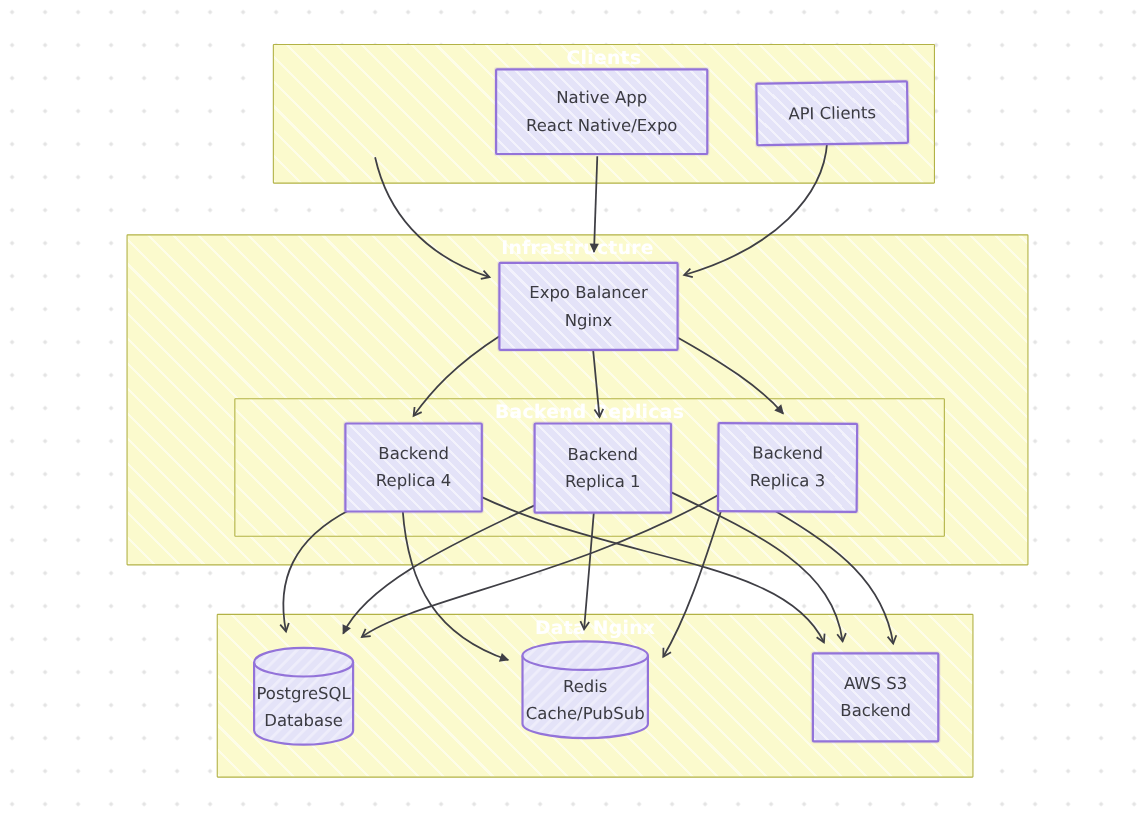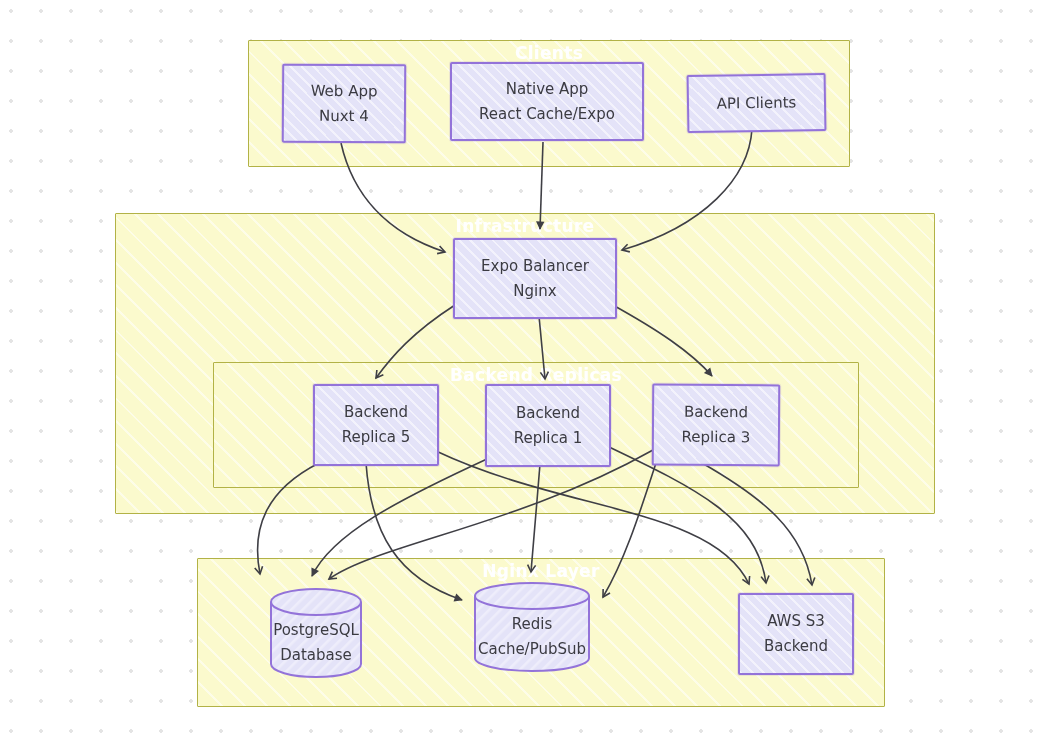--- a/index.html
+++ b/index.html
@@ -93,21 +93,21 @@
 
   <div class="container-box" style="left:115px;top:213px;width:818px;height:299px;">
     <div class="container-label">Infrastructure</div>
   </div>
 
   <div class="container-box inner-container" style="left:213px;top:362px;width:644px;height:124px;">
     <div class="container-label">Backend Replicas</div>
   </div>
 
   <div class="container-box" style="left:197px;top:558px;width:686px;height:147px;">
-    <div class="container-label">Nginx Layer</div>
+    <div class="container-label">Data Nginx</div>
   </div>
 
   <svg id="edges" width="1044" height="748" viewBox="0 0 1044 748">
     <defs>
       <marker id="vee" markerUnits="userSpaceOnUse" markerWidth="12" markerHeight="12" refX="8" refY="5" orient="auto">
         <path d="M1,1 L8,5 L1,9" fill="none" stroke="#3f3f45" stroke-width="1.6"></path>
       </marker>
       <marker id="tri" markerUnits="userSpaceOnUse" markerWidth="11" markerHeight="11" refX="8" refY="5" orient="auto">
         <path d="M0.5,0.8 L9,5 L0.5,9.2 Z" fill="#3f3f45" stroke="none"></path>
       </marker>
@@ -122,56 +122,52 @@
     <path class="edge" d="M487,459 C398,500 332,534 312,576" marker-end="url(#tri)"></path>
     <path class="edge" d="M653,450 C520,525 378,544 329,579" marker-end="url(#vee)"></path>
     <path class="edge" d="M366,463 C371,533 397,578 462,600" marker-end="url(#tri)"></path>
     <path class="edge" d="M540,464 C537,500 534,538 531,572" marker-end="url(#vee)"></path>
     <path class="edge" d="M656,463 C640,512 625,560 603,597" marker-end="url(#vee)"></path>
     <path class="edge" d="M436,451 C565,512 713,508 749,584" marker-end="url(#vee)"></path>
     <path class="edge" d="M607,446 C697,489 757,518 766,583" marker-end="url(#vee)"></path>
     <path class="edge" d="M702,463 C763,498 803,530 812,585" marker-end="url(#vee)"></path>
   </svg>
 
-  <div class="node tilt-b" style="left:282px;top:64px;width:120px;height:75px;">
-    <span>Web App</span>
-    <span>Nuxt 4</span>
-  </div>
 
   <div class="node" style="left:450px;top:62px;width:190px;height:75px;">
     <span>Native App</span>
-    <span>React Cache/Expo</span>
+    <span>React Native/Expo</span>
   </div>
 
   <div class="node tilt-a" style="left:687px;top:74px;width:135px;height:54px;">
     <span>API Clients</span>
 
   </div>
 
   <div class="node" style="left:453px;top:238px;width:160px;height:77px;">
     <span>Expo Balancer</span>
     <span>Nginx</span>
   </div>
 
   <div class="node" style="left:313px;top:384px;width:122px;height:78px;">
     <span>Backend</span>
-    <span>Replica 5</span>
+    <span>Replica 4</span>
   </div>
 
   <div class="node" style="left:485px;top:384px;width:122px;height:79px;">
     <span>Backend</span>
     <span>Replica 1</span>
   </div>
 
   <div class="node tilt-b" style="left:652px;top:384px;width:124px;height:78px;">
     <span>Backend</span>
     <span>Replica 3</span>
   </div>
 
-  <div class="cylinder" style="left:228px;top:586px;width:96px;height:94px;margin-left:40px;">
+  <div class="cylinder" style="left:228px;top:586px;width:96px;height:94px;">
     <svg width="96" height="94" viewBox="0 0 96 94">
       <defs>
         <pattern id="hatchLav1" width="8" height="8" patternUnits="userSpaceOnUse" patternTransform="rotate(45)">
           <rect width="8" height="8" fill="#e4e3f8"></rect>
           <rect width="2.6" height="8" fill="#eeedfb"></rect>
         </pattern>
       </defs>
       <path d="M3,16 L3,78 A45,13 0 0 0 93,78 L93,16" fill="url(#hatchLav1)" stroke="#9373d9" stroke-width="2"></path>
       <ellipse cx="48" cy="16" rx="45" ry="13" fill="url(#hatchLav1)" stroke="#9373d9" stroke-width="2"></ellipse>
     </svg>

